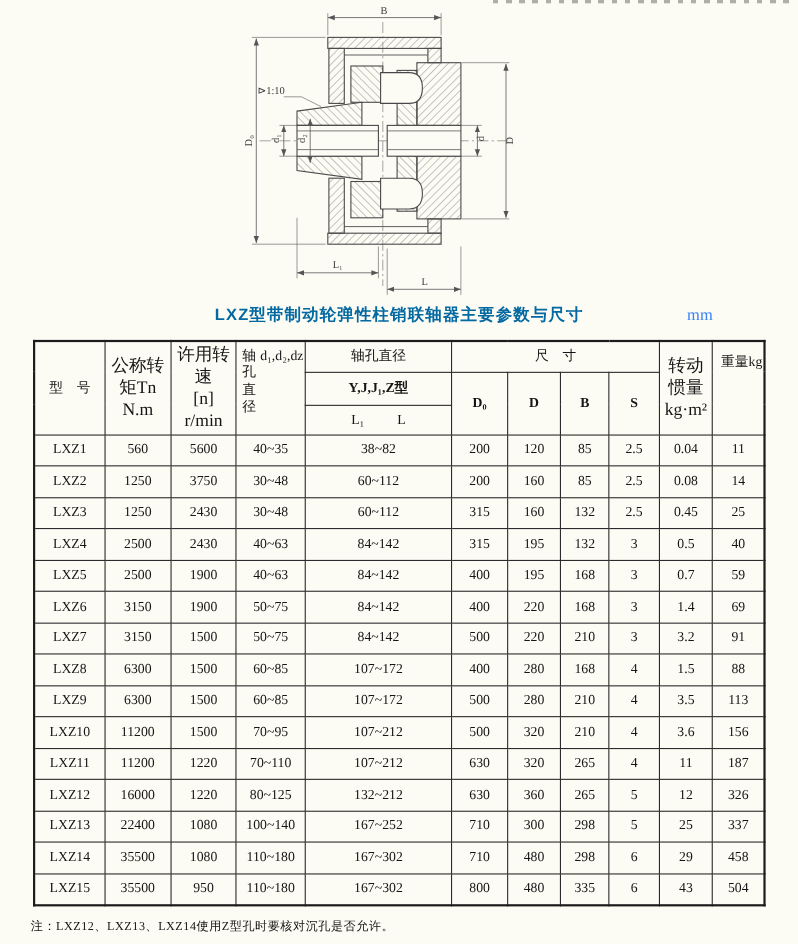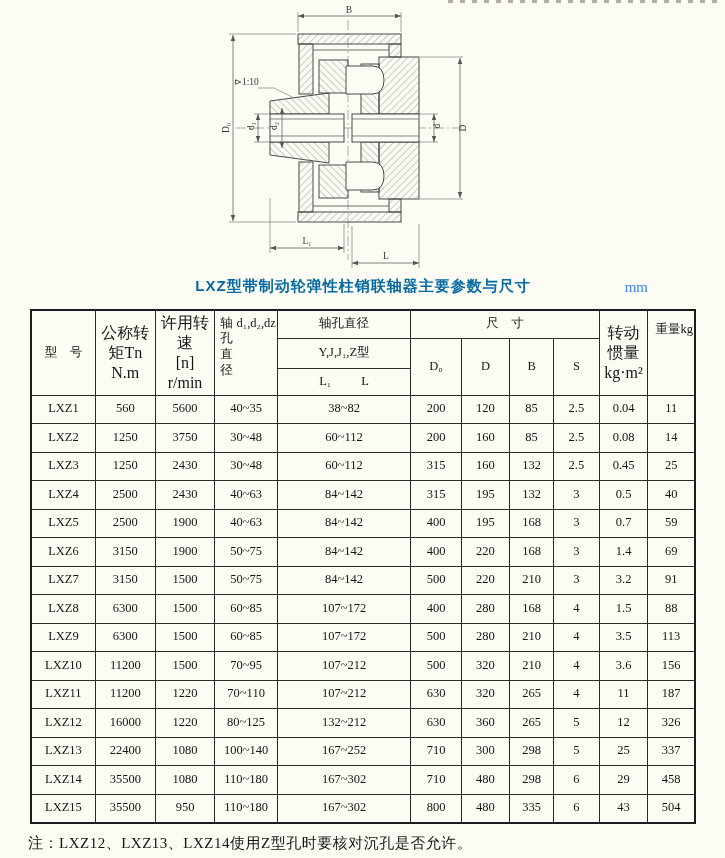--- a/index.html
+++ b/index.html
@@ -35,29 +35,29 @@
     background:transparent;
   }
   table.spec th, table.spec td {
     border:1px solid #2b2b2b;
     text-align:center; vertical-align:middle;
     font-size:12.5px; font-weight:400; color:#151515;
     padding:0 1px;
     line-height:1.25;
   }
   table.spec thead tr:nth-child(1) th { height:28px; }
-  table.spec thead tr:nth-child(2) th { height:30px; }
+  table.spec thead tr:nth-child(2) th { height:30px;font-weight:bold; }
   table.spec thead tr:nth-child(3) th { height:27px; }
   table.spec tbody td { height:28.5px; }
   th .hsub { display:block; font-size:16px; }
   th .stack { display:flex; flex-direction:row; justify-content:flex-end; height:100%; padding:4px 0; }
   .lcols { display:flex; justify-content:center; gap:30px; }
   .footnote {
     position:absolute; left:28px; top:834px;
-    font-size:15px; color:#141414; letter-spacing:.5px;
+    font-size:11px; color:#141414; letter-spacing:.5px;
   }
   svg text { font-family:"Liberation Serif","DejaVu Serif",serif; fill:#3d3d3d; }
 </style>
 </head>
 <body>
 
 <div class="artifact"></div>
 
 <div class="drawing-wrap">
 <svg width="258" height="272" viewBox="226 0 258 272">

